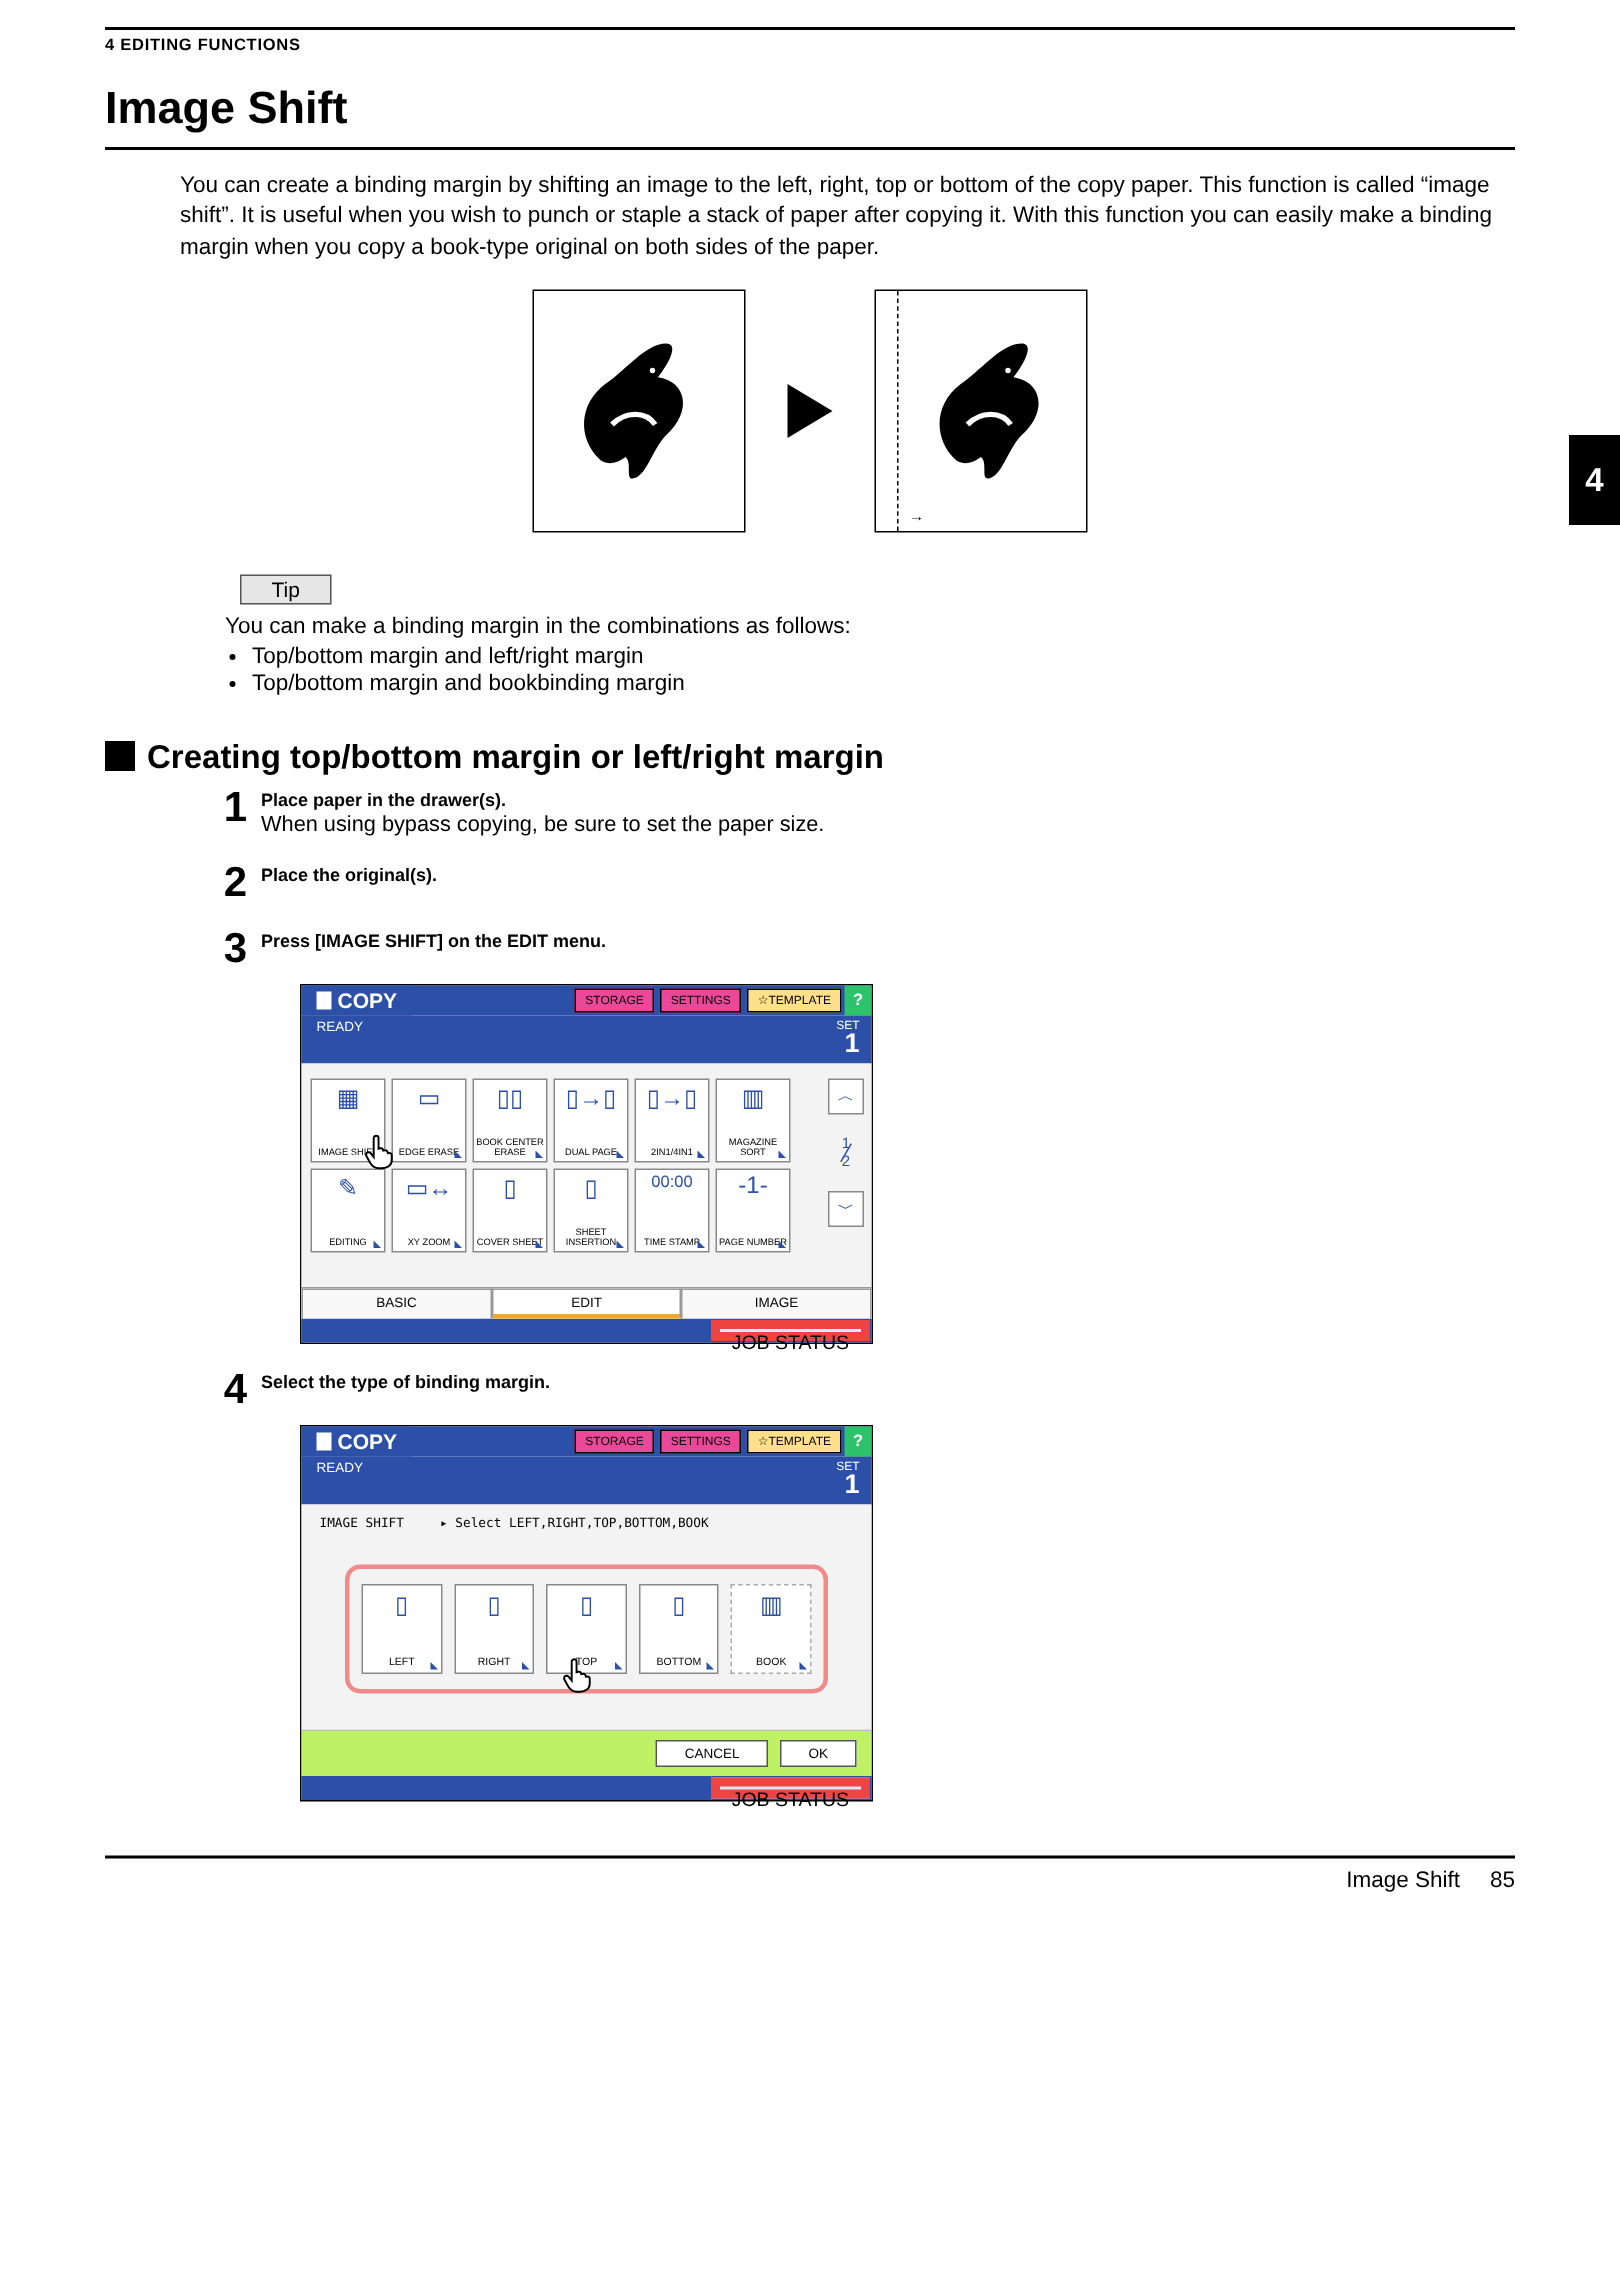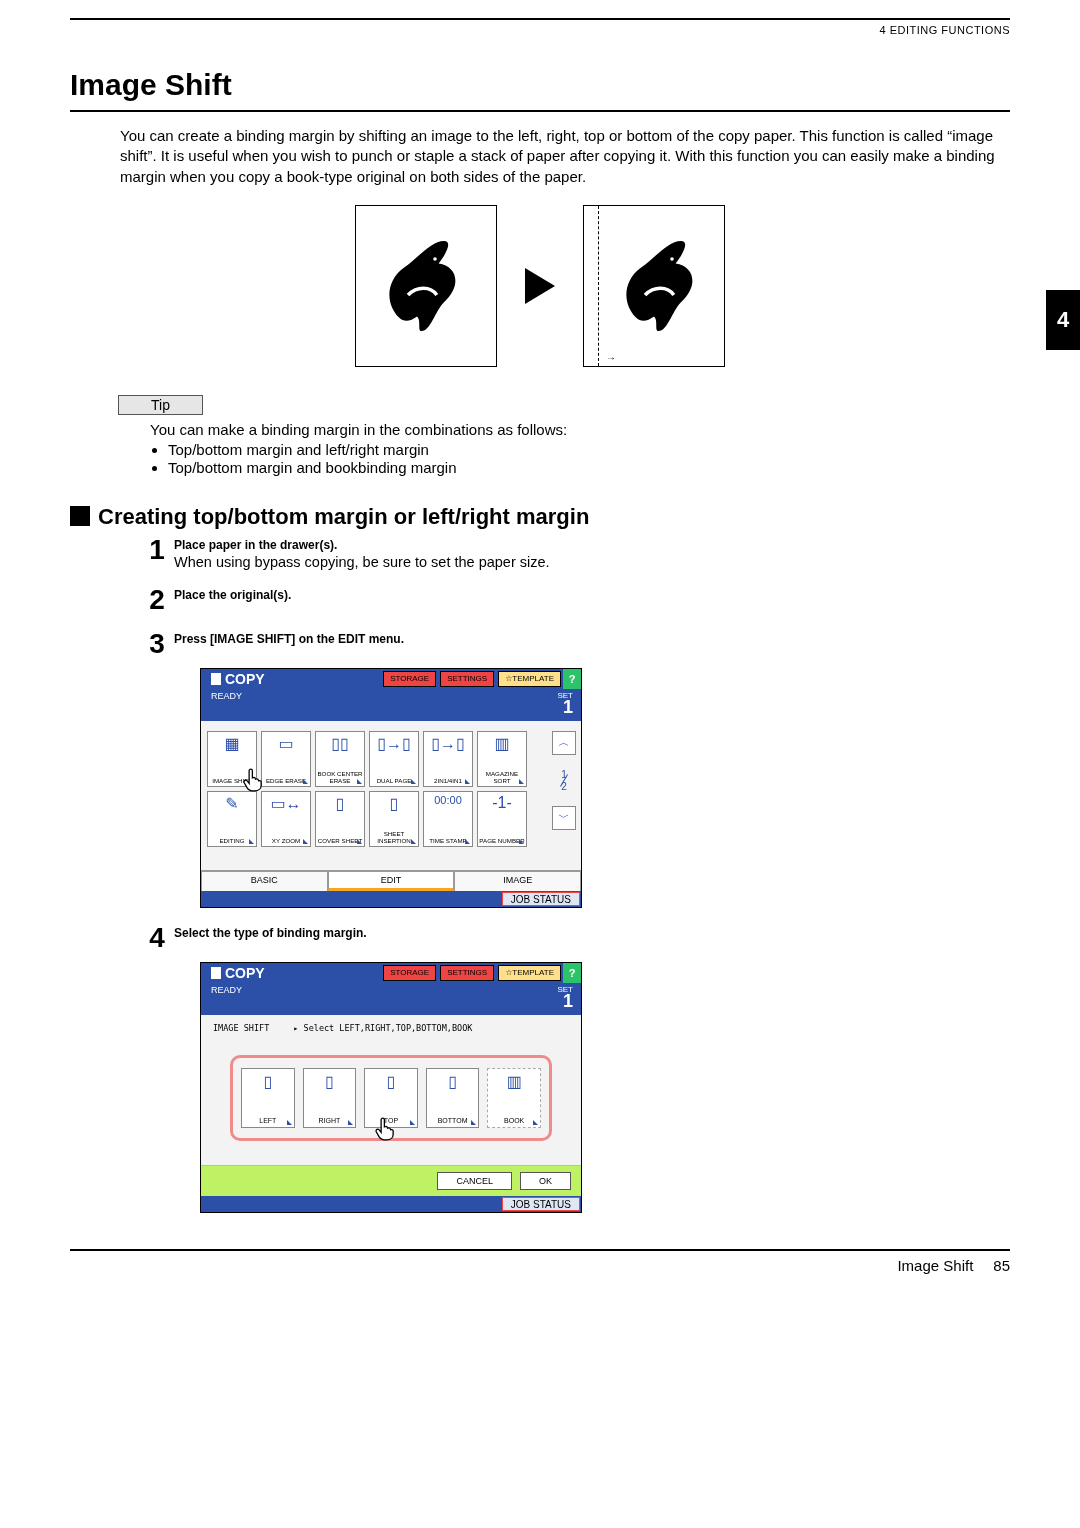--- a/index.html
+++ b/index.html
@@ -14,26 +14,26 @@
     position: relative;
     box-sizing: border-box;
     padding: 18px 70px 30px 70px;
     min-height: 1450px;
   }
   .top-rule {
     border-top: 2px solid #000;
     margin-bottom: 4px;
   }
   .header-bar {
-    text-align: right;
+    text-align: left;
     font-size: 11px;
     letter-spacing: .5px;
-    font-weight: normal;
+    font-weight: bold;
     color: #000;
-    margin-bottom: 32px;
+    margin-bottom: 20px;
   }
   .chapter-tab {
     position: absolute;
     right: 0;
     top: 290px;
     width: 34px;
     height: 60px;
     background: #000;
     color: #fff;
     font-weight: bold;
@@ -90,23 +90,23 @@
     position:absolute;
     bottom: 4px;
     left: 22px;
     font-size: 10px;
     color:#000;
   }
   .tip-box {
     display: inline-block;
     border: 1px solid #555;
     background: #e6e6e6;
-    padding: 1px 32px;
+    padding: 1px 20px;
     font-size: 14px;
-    margin-left: 48px;
+    margin-left: 90px;
   }
   .tip-text {
     margin: 6px 0 0 80px;
     font-size: 15px;
   }
   .tip-text ul {
     margin: 3px 0 28px 18px;
     padding: 0;
   }
   .tip-text li { list-style: disc; margin: 1px 0; }
@@ -164,21 +164,21 @@
     font-weight: bold;
     font-size: 14px;
     padding: 1px 10px;
     display:flex; align-items:center; gap:4px;
   }
   .bar1 .copy-chip::before{
     content:""; width:10px;height:12px;background:#fff;display:inline-block;
   }
   .bar1 .spacer { flex:1; }
   .bar1 .mini-btn{
-    background:#ef4444;
+    background:#ec4899;
     color:#000;
     border:1px solid #000;
     font-size:8px;
     padding:1px 6px;
     margin:2px 2px;
     display:flex; align-items:center;
   }
   .bar1 .tmpl { background:#ffe08a; }
   .bar1 .help {
     width:18px;
@@ -251,22 +251,22 @@
     border:1px solid #999;
     border-bottom:none;
     background:#f8f8f8;
   }
   .tab-row .tab.active{ border-bottom:3px solid #f5a623; background:#fff;}
   .status-row{
     display:flex;justify-content:flex-end;
     background:#2c4fa8;height:16px;
   }
   .status-row .jb{
-    background:#dfe7f5;color:#000;font-size:10px;
-    padding:1px 8px;margin:1px;border:1px solid #ef4444;
+    background:#dfe7f5;color:#000;font-size:13px;
+    padding:1px 8px;margin:1px;border:6px solid #ef4444;
   }
   .hand-cursor{
     position:absolute;
     width:26px;height:26px;
     pointer-events:none;
   }
   .hand-cursor svg{width:100%;height:100%;}
   
   .panel-body2{
     background:#f3f3f3;

